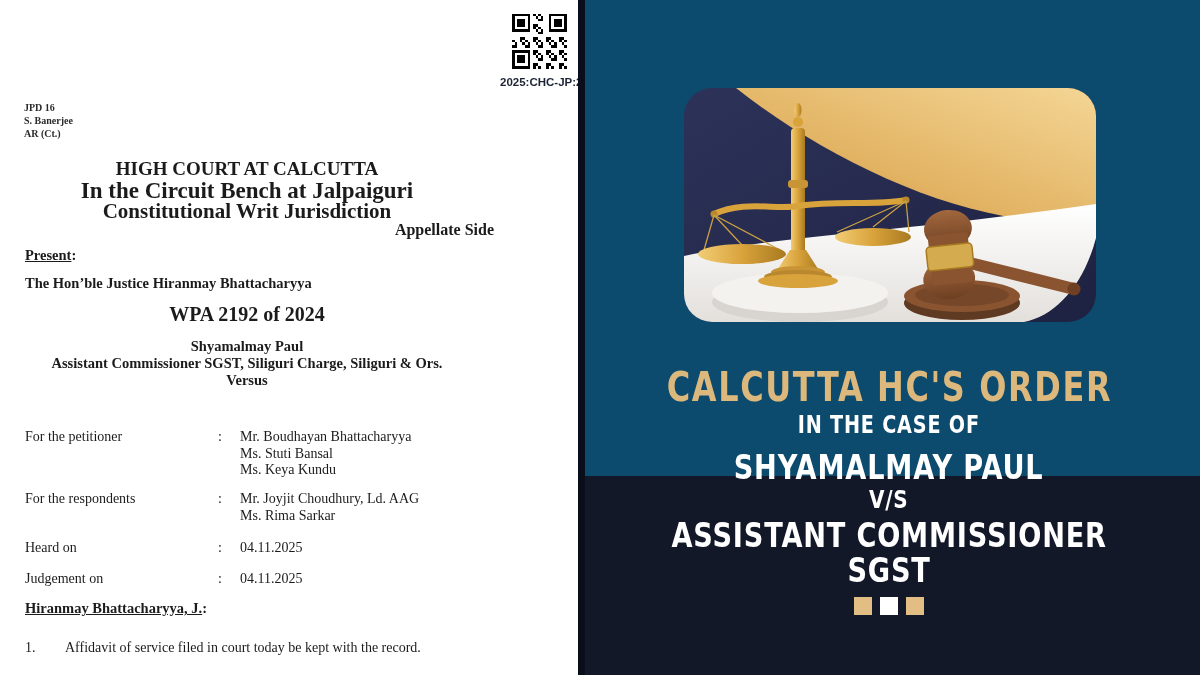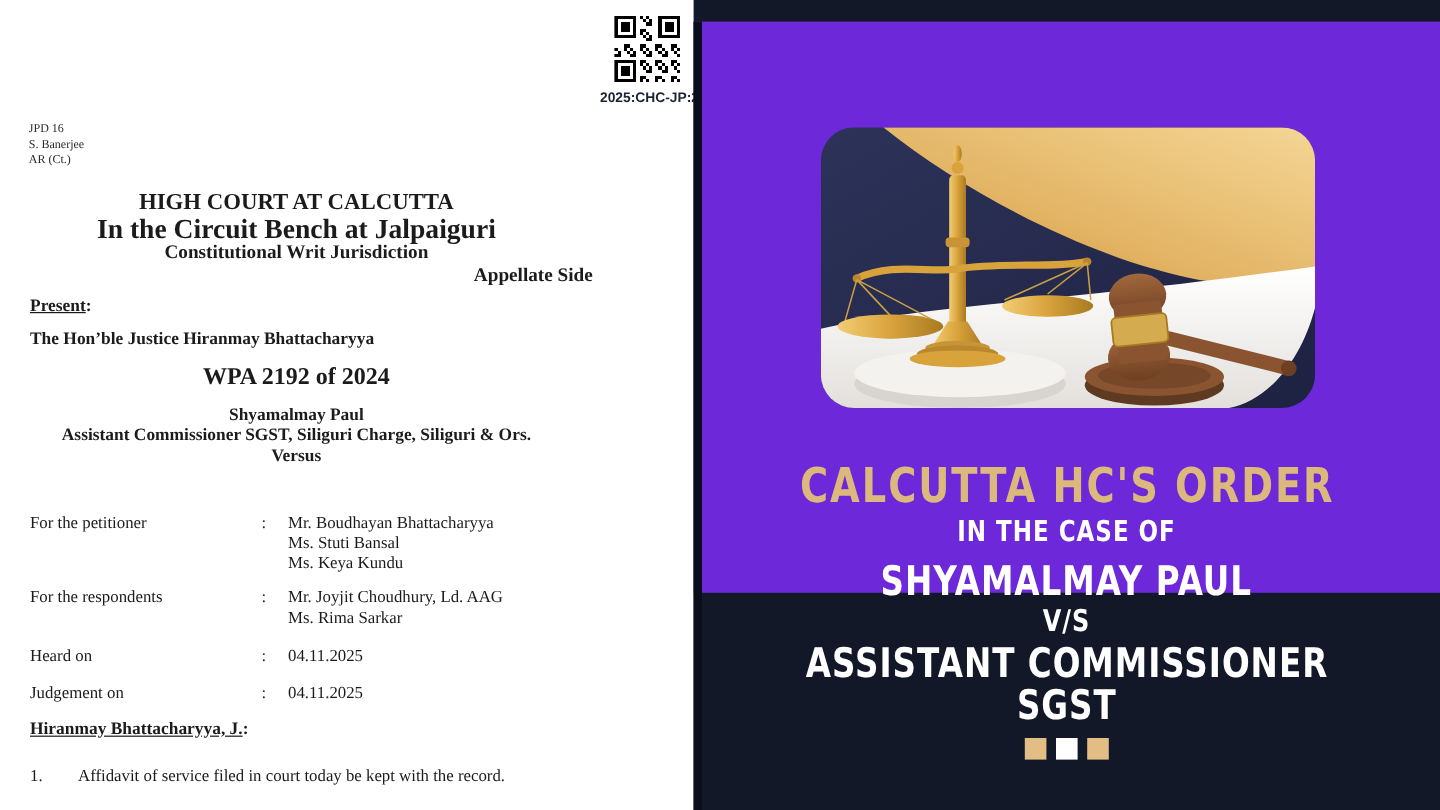--- a/index.html
+++ b/index.html
@@ -2,47 +2,47 @@
 <html><head>
 <meta charset="utf-8">
 <style>
   * { margin:0; padding:0; box-sizing:border-box; }
   html,body { width:1200px; height:675px; }
   body { font-family:"Liberation Serif", serif; background:#131829; overflow:hidden; }
   .page { position:relative; width:1200px; height:675px; }
 
   
   .document { position:absolute; left:0; top:0; width:578px; height:675px; background:#ffffff; color:#1b1b1b; }
-  .corner-note { position:absolute; left:24px; top:101px; font-size:10px; line-height:13px; font-weight:normal; color:#2a2a2a; }
+  .corner-note { position:absolute; left:24px; top:101px; font-size:10px; line-height:13px; font-weight:bold; color:#2a2a2a; }
   .qr-wrap { position:absolute; left:500px; top:12px; width:78px; text-align:center; }
   .qr-wrap svg { width:55px; height:58px; display:block; margin:0 auto; }
   .case-id { margin-top:6px; font-family:"Liberation Sans", sans-serif; font-weight:bold; font-size:11.5px; color:#1c2333; white-space:nowrap; }
   .doc-center { position:absolute; left:0; width:494px; text-align:center; }
   .headings { top:158px; }
   .h-court { font-size:19px; font-weight:bold; line-height:22px; }
   .h-bench { font-size:23px; font-weight:bold; line-height:21px; }
-  .h-juris { font-size:16px; font-weight:bold; line-height:20px; }
+  .h-juris { font-size:21px; font-weight:bold; line-height:20px; }
   .h-side  { font-size:16px; font-weight:bold; line-height:18px;text-align:right; }
   .present { position:absolute; left:25px; top:247px; font-size:14.5px; font-weight:bold; }
   .present .u { text-decoration:underline;text-align:center; }
   .judge-line { position:absolute; left:25px; top:275px; font-size:14.5px; font-weight:bold; }
   .wpa { top:303px; font-size:20px; font-weight:bold; }
   .parties { top:338px; font-size:14.5px; font-weight:bold; line-height:17px; }
   .app-row { position:absolute; left:25px; display:grid; grid-template-columns:193px 22px auto; font-size:14px; line-height:16.5px; }
   .row-pet { top:429px; }
   .row-res { top:491px; }
   .row-heard { top:540px; }
   .row-judg { top:571px; }
   .author { position:absolute; left:25px; top:600px; font-size:14.5px; font-weight:bold; }
   .author .u { text-decoration:underline; }
   .para-1 { position:absolute; left:25px; top:640px; font-size:14px; }
   .para-1 .pnum { display:inline-block; width:40px; }
 
   
-  .panel { position:absolute; left:578px; top:0; width:622px; height:476px; background:#6d28d9;margin-top:18px; }
+  .panel { position:absolute; left:578px; top:0; width:622px; height:476px; background:#0c4a6e; }
   .panel-divider { position:absolute; left:0; top:0; width:7px; height:675px; background:#0a0e1b; }
   .hero-card { position:absolute; left:106px; top:88px; width:412px; height:234px; border-radius:28px; overflow:hidden; }
   .hero-card svg { display:block; width:412px; height:234px; }
   .p-line { position:absolute; left:0; width:622px; text-align:center; color:#ffffff;
             font-family:"DejaVu Sans", "Liberation Sans", sans-serif; font-weight:bold; white-space:nowrap; }
   .p-line > span { display:inline-block; transform:scaleX(0.8); transform-origin:center; }
   .p-title { top:364px; font-size:40px; letter-spacing:2px; color:#dcb87c; }
   .p-sub { top:411px; font-size:24px; letter-spacing:1px; }
   .p-case1 { top:447px; font-size:34px; letter-spacing:1px; }
   .p-vs { top:485px; font-size:25px; letter-spacing:1px; }

